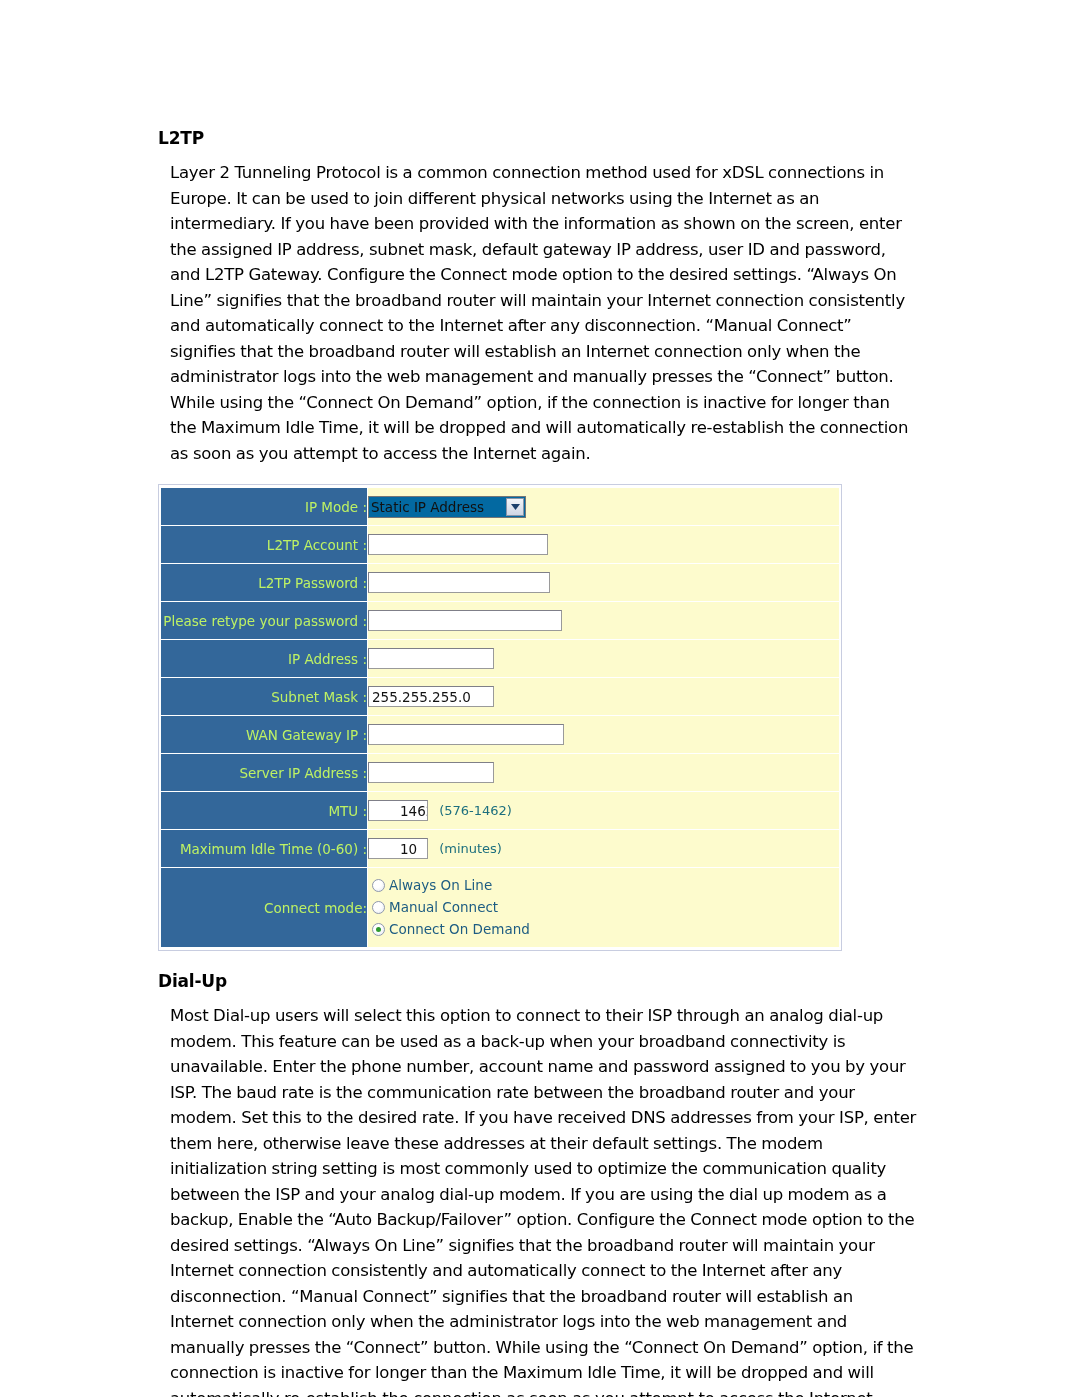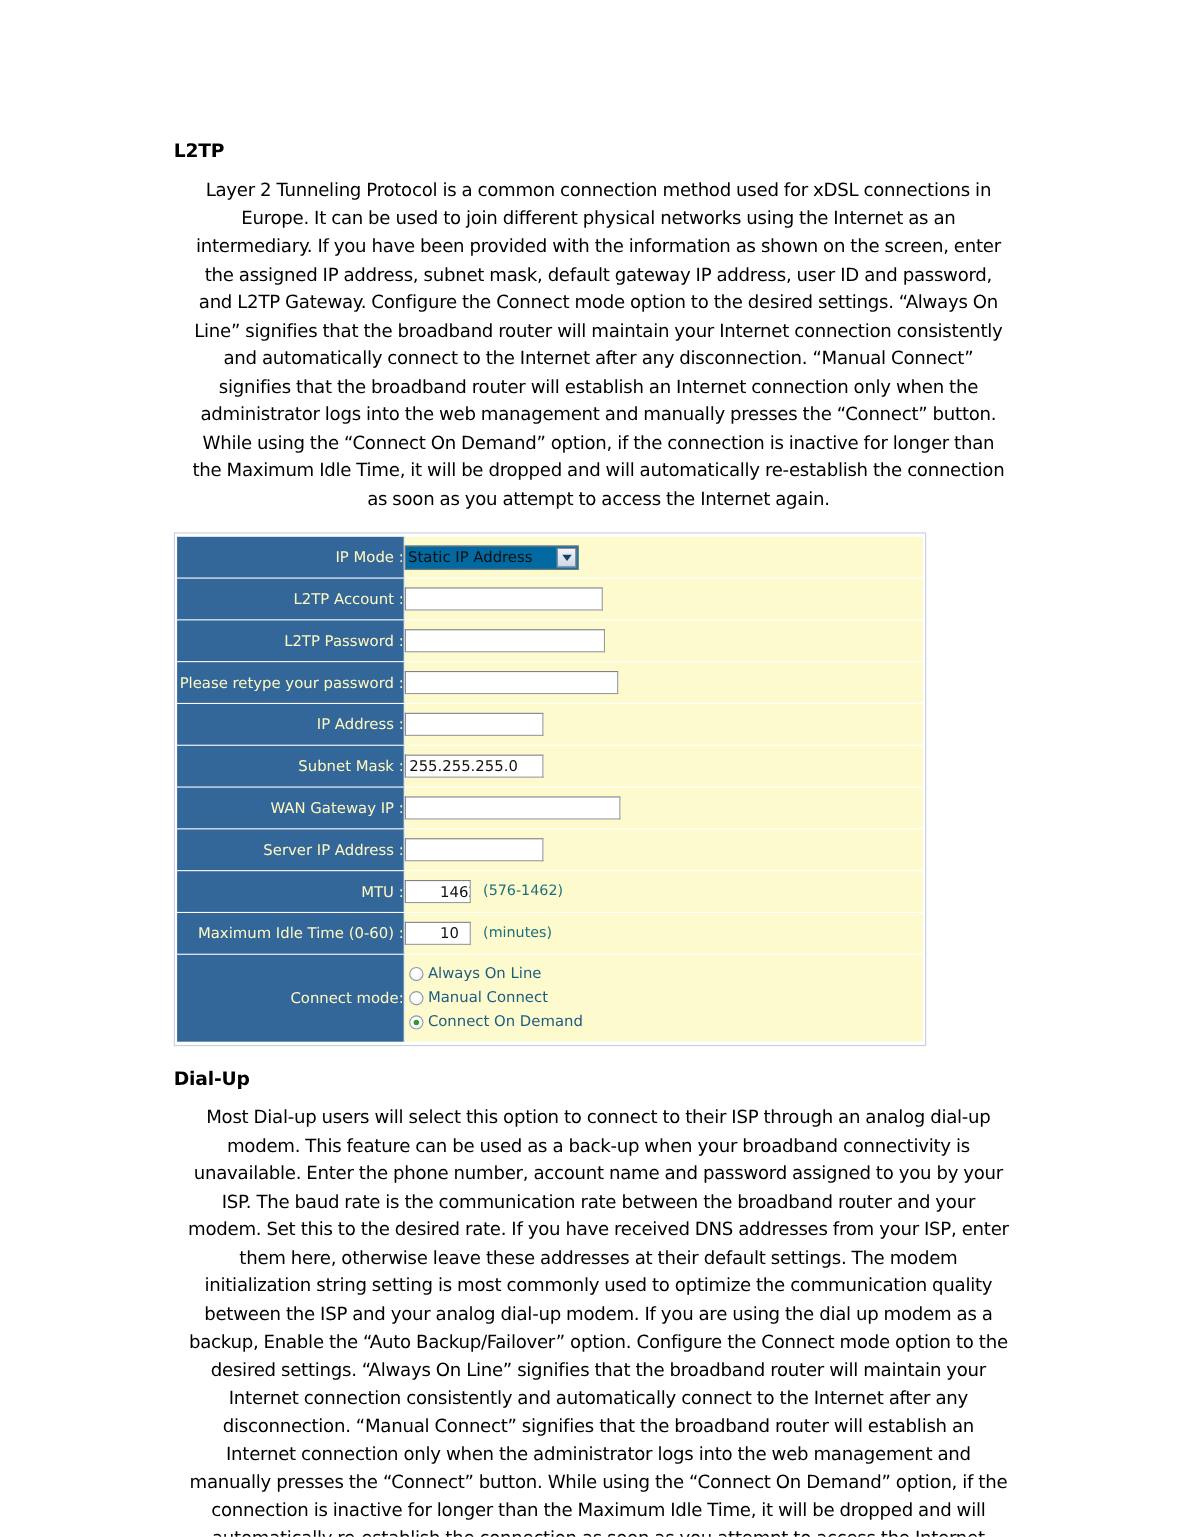--- a/index.html
+++ b/index.html
@@ -32,21 +32,21 @@
     font-size: 17px;
     font-weight: bold;
     margin: 0 0 4px 0;
     letter-spacing: -0.2px;
     font-family: "DejaVu Sans", sans-serif;
   }
   p.body-text {
     font-size: 16.5px;
     line-height: 25.5px;
     margin: 12px;
-    text-align: center;
+    text-align: left;
     font-family: "DejaVu Sans", sans-serif;
     letter-spacing: -0.25px;
     word-spacing: -0.3px;
   }
 
   
   .cfg-wrap {
     margin: 18px 0 0 0;
     width: 684px;
     background: #ffffff;
@@ -60,21 +60,21 @@
     width: 100%;
     table-layout: fixed;
   }
   table.cfg td {
     padding: 0;
     vertical-align: middle;
   }
   td.lbl {
     width: 206px;
     background: #33679a;
-    color: #fef9c3;
+    color: #bef264;
     font-size: 13.5px;
     text-align: right;
     padding: 0 9px 0 4px;
     height: 37px;
     font-family: "DejaVu Sans", sans-serif;
     white-space: nowrap;
     overflow: hidden;
     border-right: 1px solid #ffffff;
   }
   td.val {

